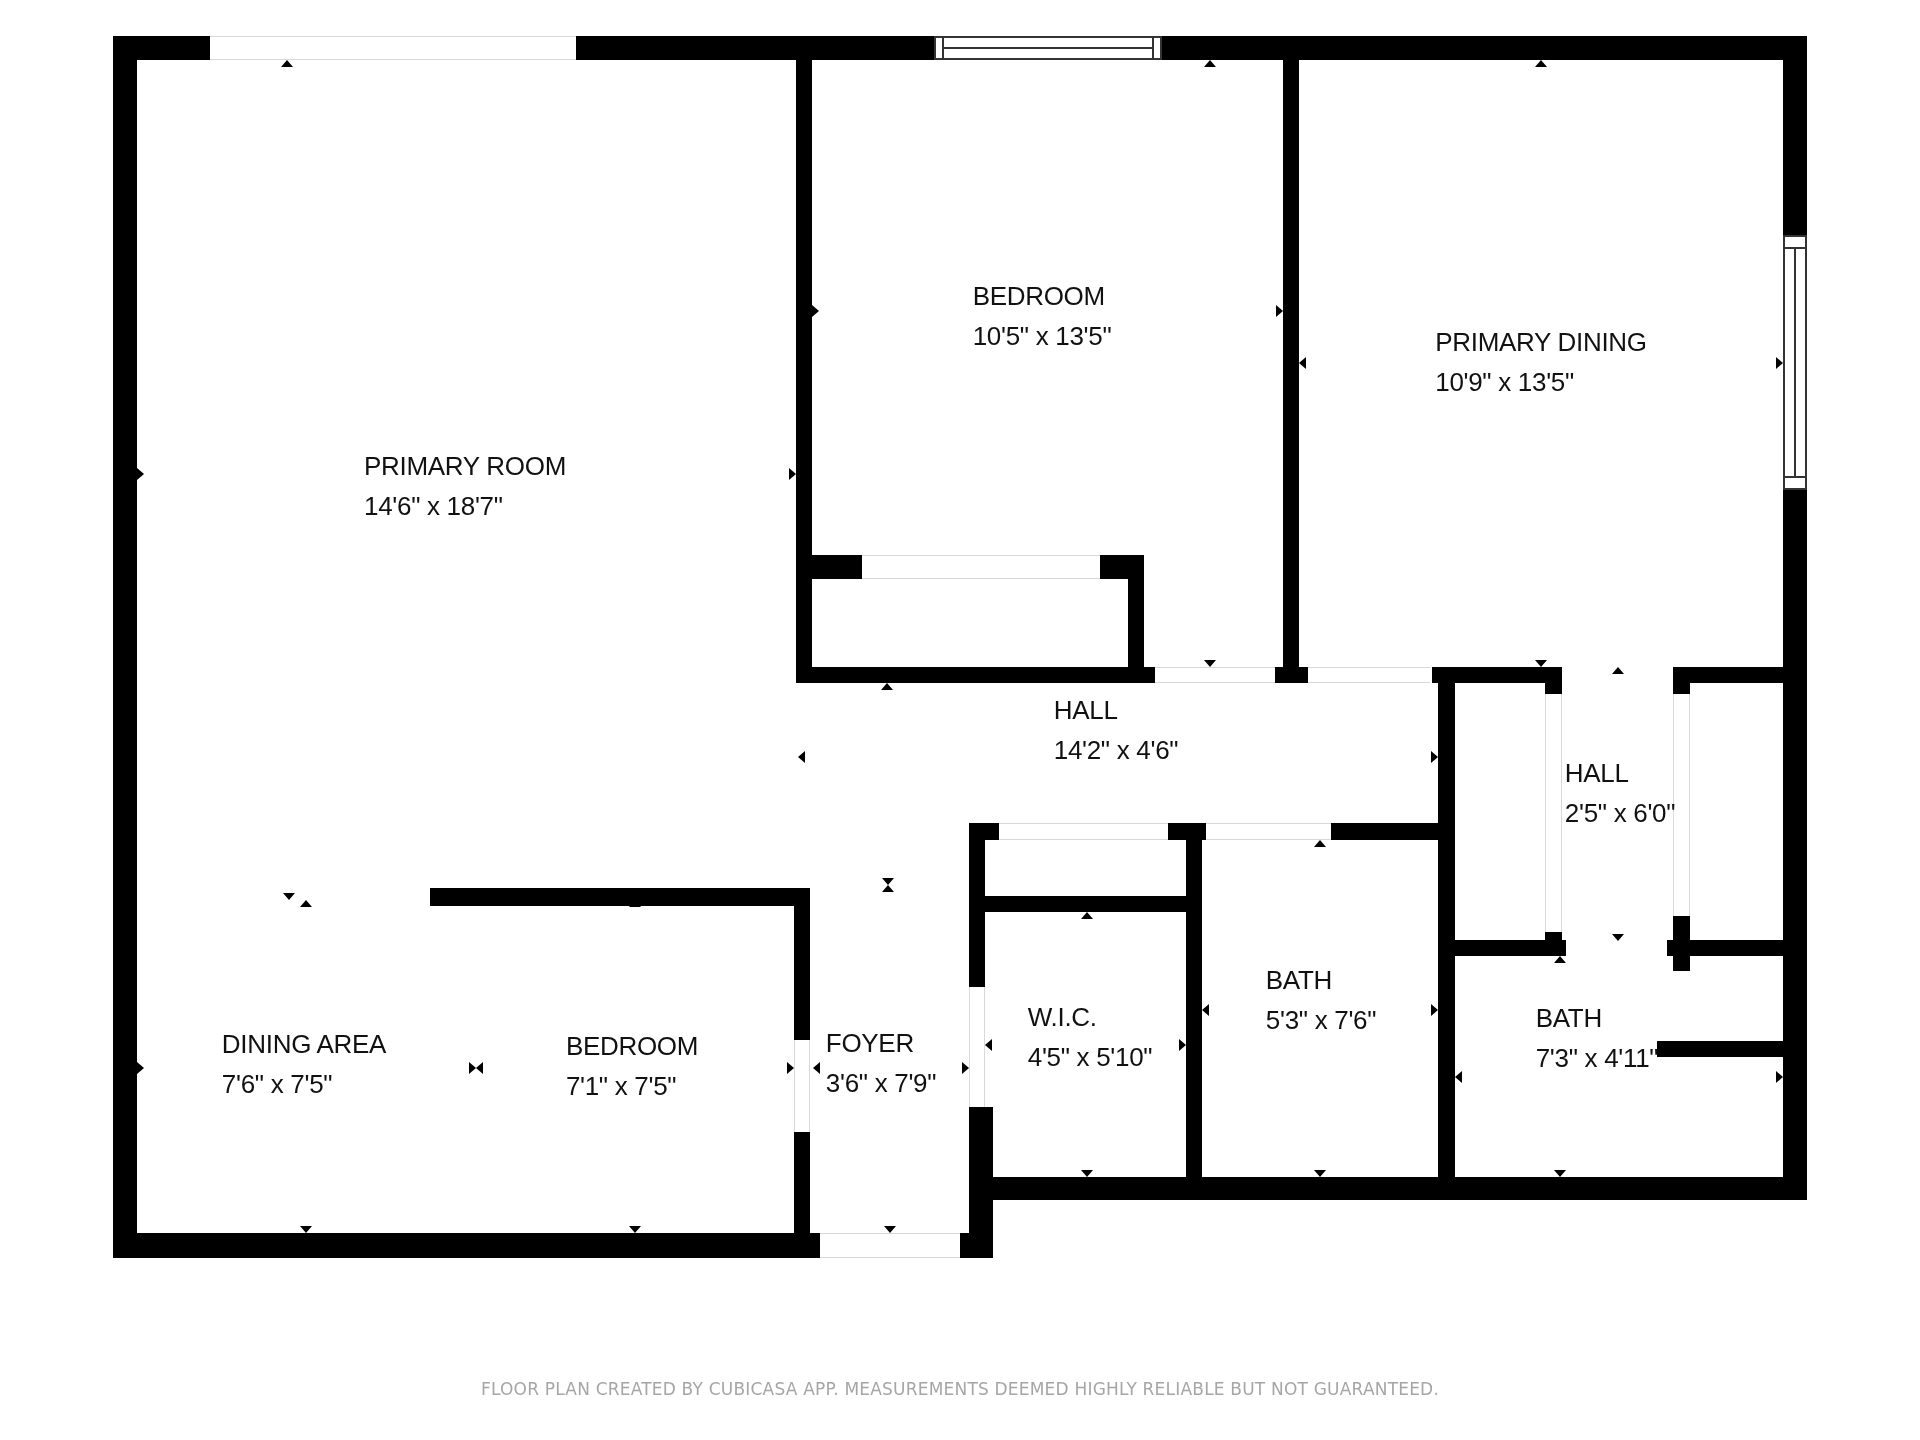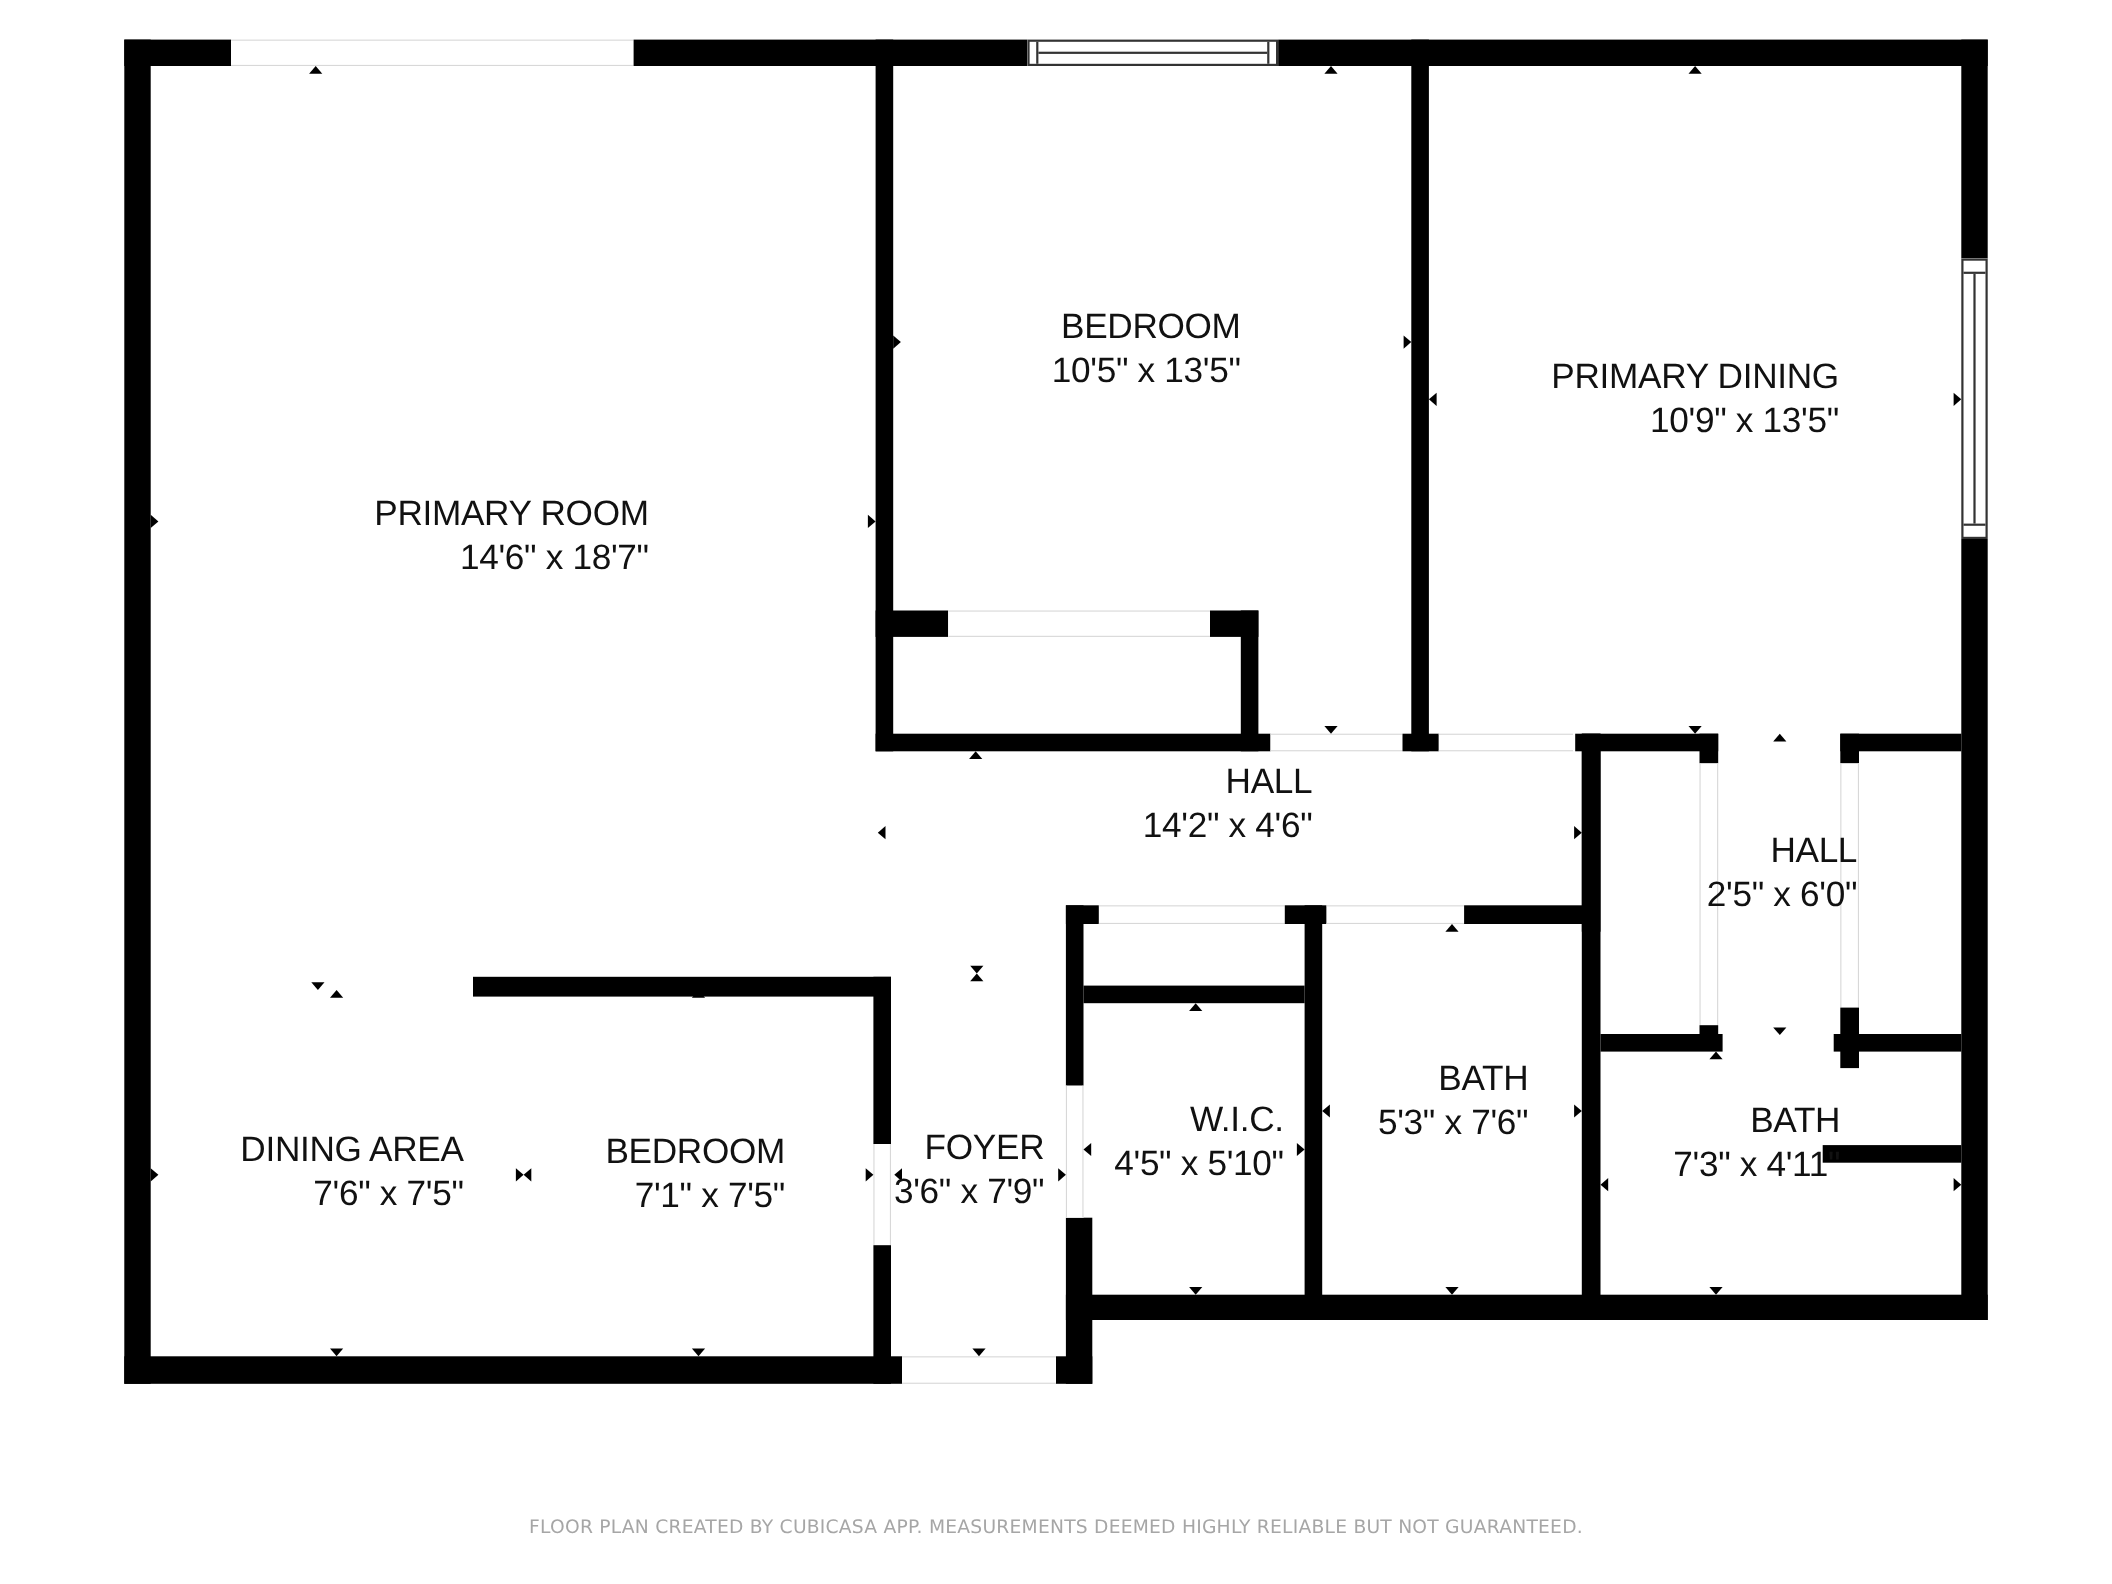--- a/index.html
+++ b/index.html
@@ -12,21 +12,21 @@
   .window-h { position:absolute; background:#fff; box-sizing:border-box; border:2px solid #333; }
   .window-h::before { content:""; position:absolute; left:8px; right:8px; top:50%; height:2px; margin-top:-1px; background:#333; }
   .window-h .jamb-l, .window-h .jamb-r { position:absolute; top:0; bottom:0; width:8px; border-right:2px solid #333; box-sizing:border-box; }
   .window-h .jamb-l { left:0; }
   .window-h .jamb-r { right:0; border-right:none; border-left:2px solid #333; }
   .window-v { position:absolute; background:#fff; box-sizing:border-box; border:2px solid #333; }
   .window-v::before { content:""; position:absolute; top:12px; bottom:12px; left:50%; width:2px; margin-left:-1px; background:#333; }
   .window-v .jamb-t, .window-v .jamb-b { position:absolute; left:0; right:0; height:12px; box-sizing:border-box; }
   .window-v .jamb-t { top:0; border-bottom:2px solid #333; }
   .window-v .jamb-b { bottom:0; border-top:2px solid #333; }
-  .room-label { position:absolute; text-align:right; color:#111; font-size:32px; line-height:40px; transform:translateX(-50%); white-space:nowrap; letter-spacing:-0.3px; }
+  .room-label { position:absolute; text-align:left; color:#111; font-size:26px; line-height:40px; transform:translateX(-50%); white-space:nowrap; letter-spacing:-0.3px; }
   .room-label .name, .room-label .dims { display:block; }
   .tri { position:absolute; width:0; height:0; }
   .tri.up    { border-left:6px solid transparent; border-right:6px solid transparent; border-bottom:7px solid #000; margin-left:-6px; }
   .tri.down  { border-left:6px solid transparent; border-right:6px solid transparent; border-top:7px solid #000; margin-left:-6px; }
   .tri.left  { border-top:6px solid transparent; border-bottom:6px solid transparent; border-right:7px solid #000; margin-top:-6px; }
   .tri.right { border-top:6px solid transparent; border-bottom:6px solid transparent; border-left:7px solid #000; margin-top:-6px; }
   .footer { position:absolute; left:0; width:1920px; top:1379px; text-align:center; color:#a6a6a6; font-size:17px; letter-spacing:0.2px; font-family:"DejaVu Sans", sans-serif; }
 </style>
 </head>
 <body>
@@ -162,21 +162,21 @@
     <span class="dims">10'9" x 13'5"</span>
   </div>
   <div class="room-label" style="left:1116px;top:690px;">
     <span class="name">HALL</span>
     <span class="dims">14'2" x 4'6"</span>
   </div>
   <div class="room-label" style="left:1620px;top:753px;">
     <span class="name">HALL</span>
     <span class="dims">2'5" x 6'0"</span>
   </div>
-  <div class="room-label" style="left:320px;top:1024px;">
+  <div class="room-label" style="left:304px;top:1024px;">
     <span class="name">DINING AREA</span>
     <span class="dims">7'6" x 7'5"</span>
   </div>
   <div class="room-label" style="left:632px;top:1026px;">
     <span class="name">BEDROOM</span>
     <span class="dims">7'1" x 7'5"</span>
   </div>
   <div class="room-label" style="left:881px;top:1023px;">
     <span class="name">FOYER</span>
     <span class="dims">3'6" x 7'9"</span>

